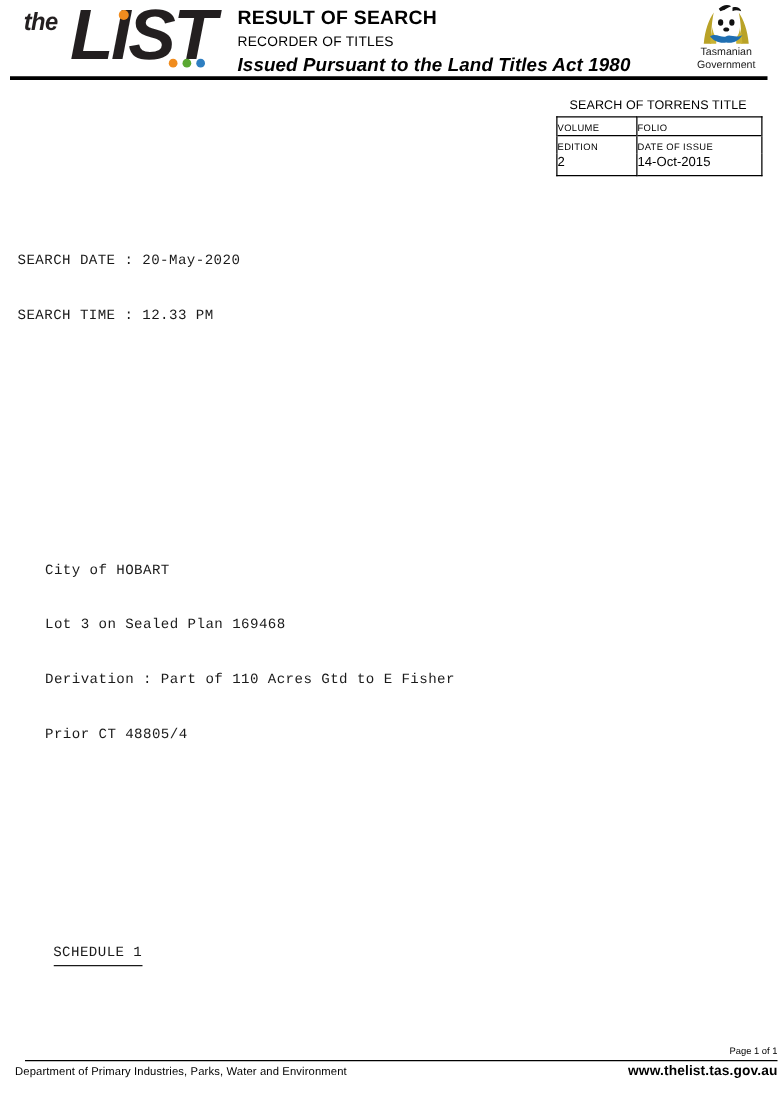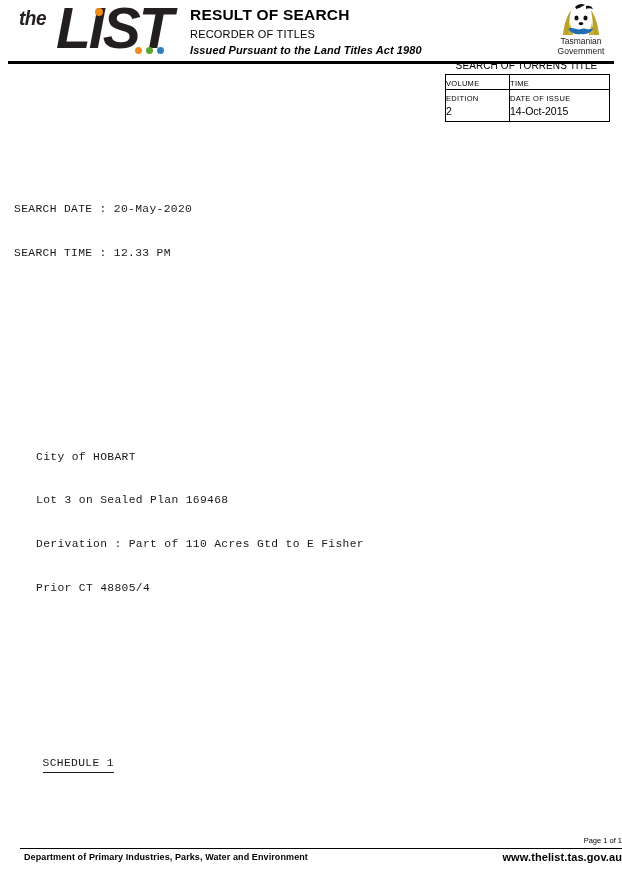--- a/index.html
+++ b/index.html
@@ -82,21 +82,21 @@
     font-weight: bold;
     letter-spacing: 0.2px;
     margin: 0 0 4px 0;
   }
   .title-sub {
     font-size: 11px;
     letter-spacing: 0.2px;
     margin: 0 0 4px 0;
   }
   .title-italic {
-    font-size: 11px;
+    font-size: 15px;
     font-style: italic;
     font-weight: bold;
     letter-spacing: 0.1px;
     margin: 0;
   }
 
   
   .crest {
     position: absolute;
     left: 548px; top: 2px;
@@ -118,21 +118,21 @@
     position: absolute;
     left: 8px; top: 61px;
     width: 606px;
     height: 3px;
     background: #000;
   }
 
   
   .torrens {
     position: absolute;
-    left: 445px; top: 60px;
+    left: 445px; top: 79px;
     width: 163px;
   }
   .torrens-caption {
     font-size: 10px;
     text-align: center;
     margin-bottom: 3px;
     letter-spacing: 0.1px;
   }
   table.torrens-table {
     border-collapse: collapse;
@@ -197,24 +197,23 @@
   }
   .footer-rule {
     position: absolute;
     left: 8px; top: 12px;
     width: 606px;
     height: 1px;
     background: #000;
   }
   .footer-left {
     position: absolute;
-    left: 12px; top: 16px;
+    left: 0; top: 16px;
     font-size: 9px;
     letter-spacing: 0.1px;
-    font-weight: bold;
   }
   .footer-right {
     position: absolute;
     right: 12px; top: 15px;
     font-size: 11px;
     font-weight: bold;
     letter-spacing: 0.1px;
   }
 </style>
 </head>
@@ -270,21 +269,21 @@
 
   <div class="header-rule"></div>
 </div>
 
 <div class="torrens">
   <div class="torrens-caption">SEARCH OF TORRENS TITLE</div>
   <table class="torrens-table">
     <tbody>
         <tr>
       <td class="cell-head col-narrow no-bottom">VOLUME</td>
-      <td class="cell-head no-bottom">TIME</td>
+      <td class="cell-head no-bottom">FOLIO</td>
     </tr>
     <tr>
       <td class="cell-head col-narrow no-bottom">EDITION</td>
       <td class="cell-head no-bottom">DATE OF ISSUE</td>
     </tr>
     <tr>
       <td class="cell-val col-narrow no-top">2</td>
       <td class="cell-val no-top">14-Oct-2015</td>
     </tr>
   </tbody>

